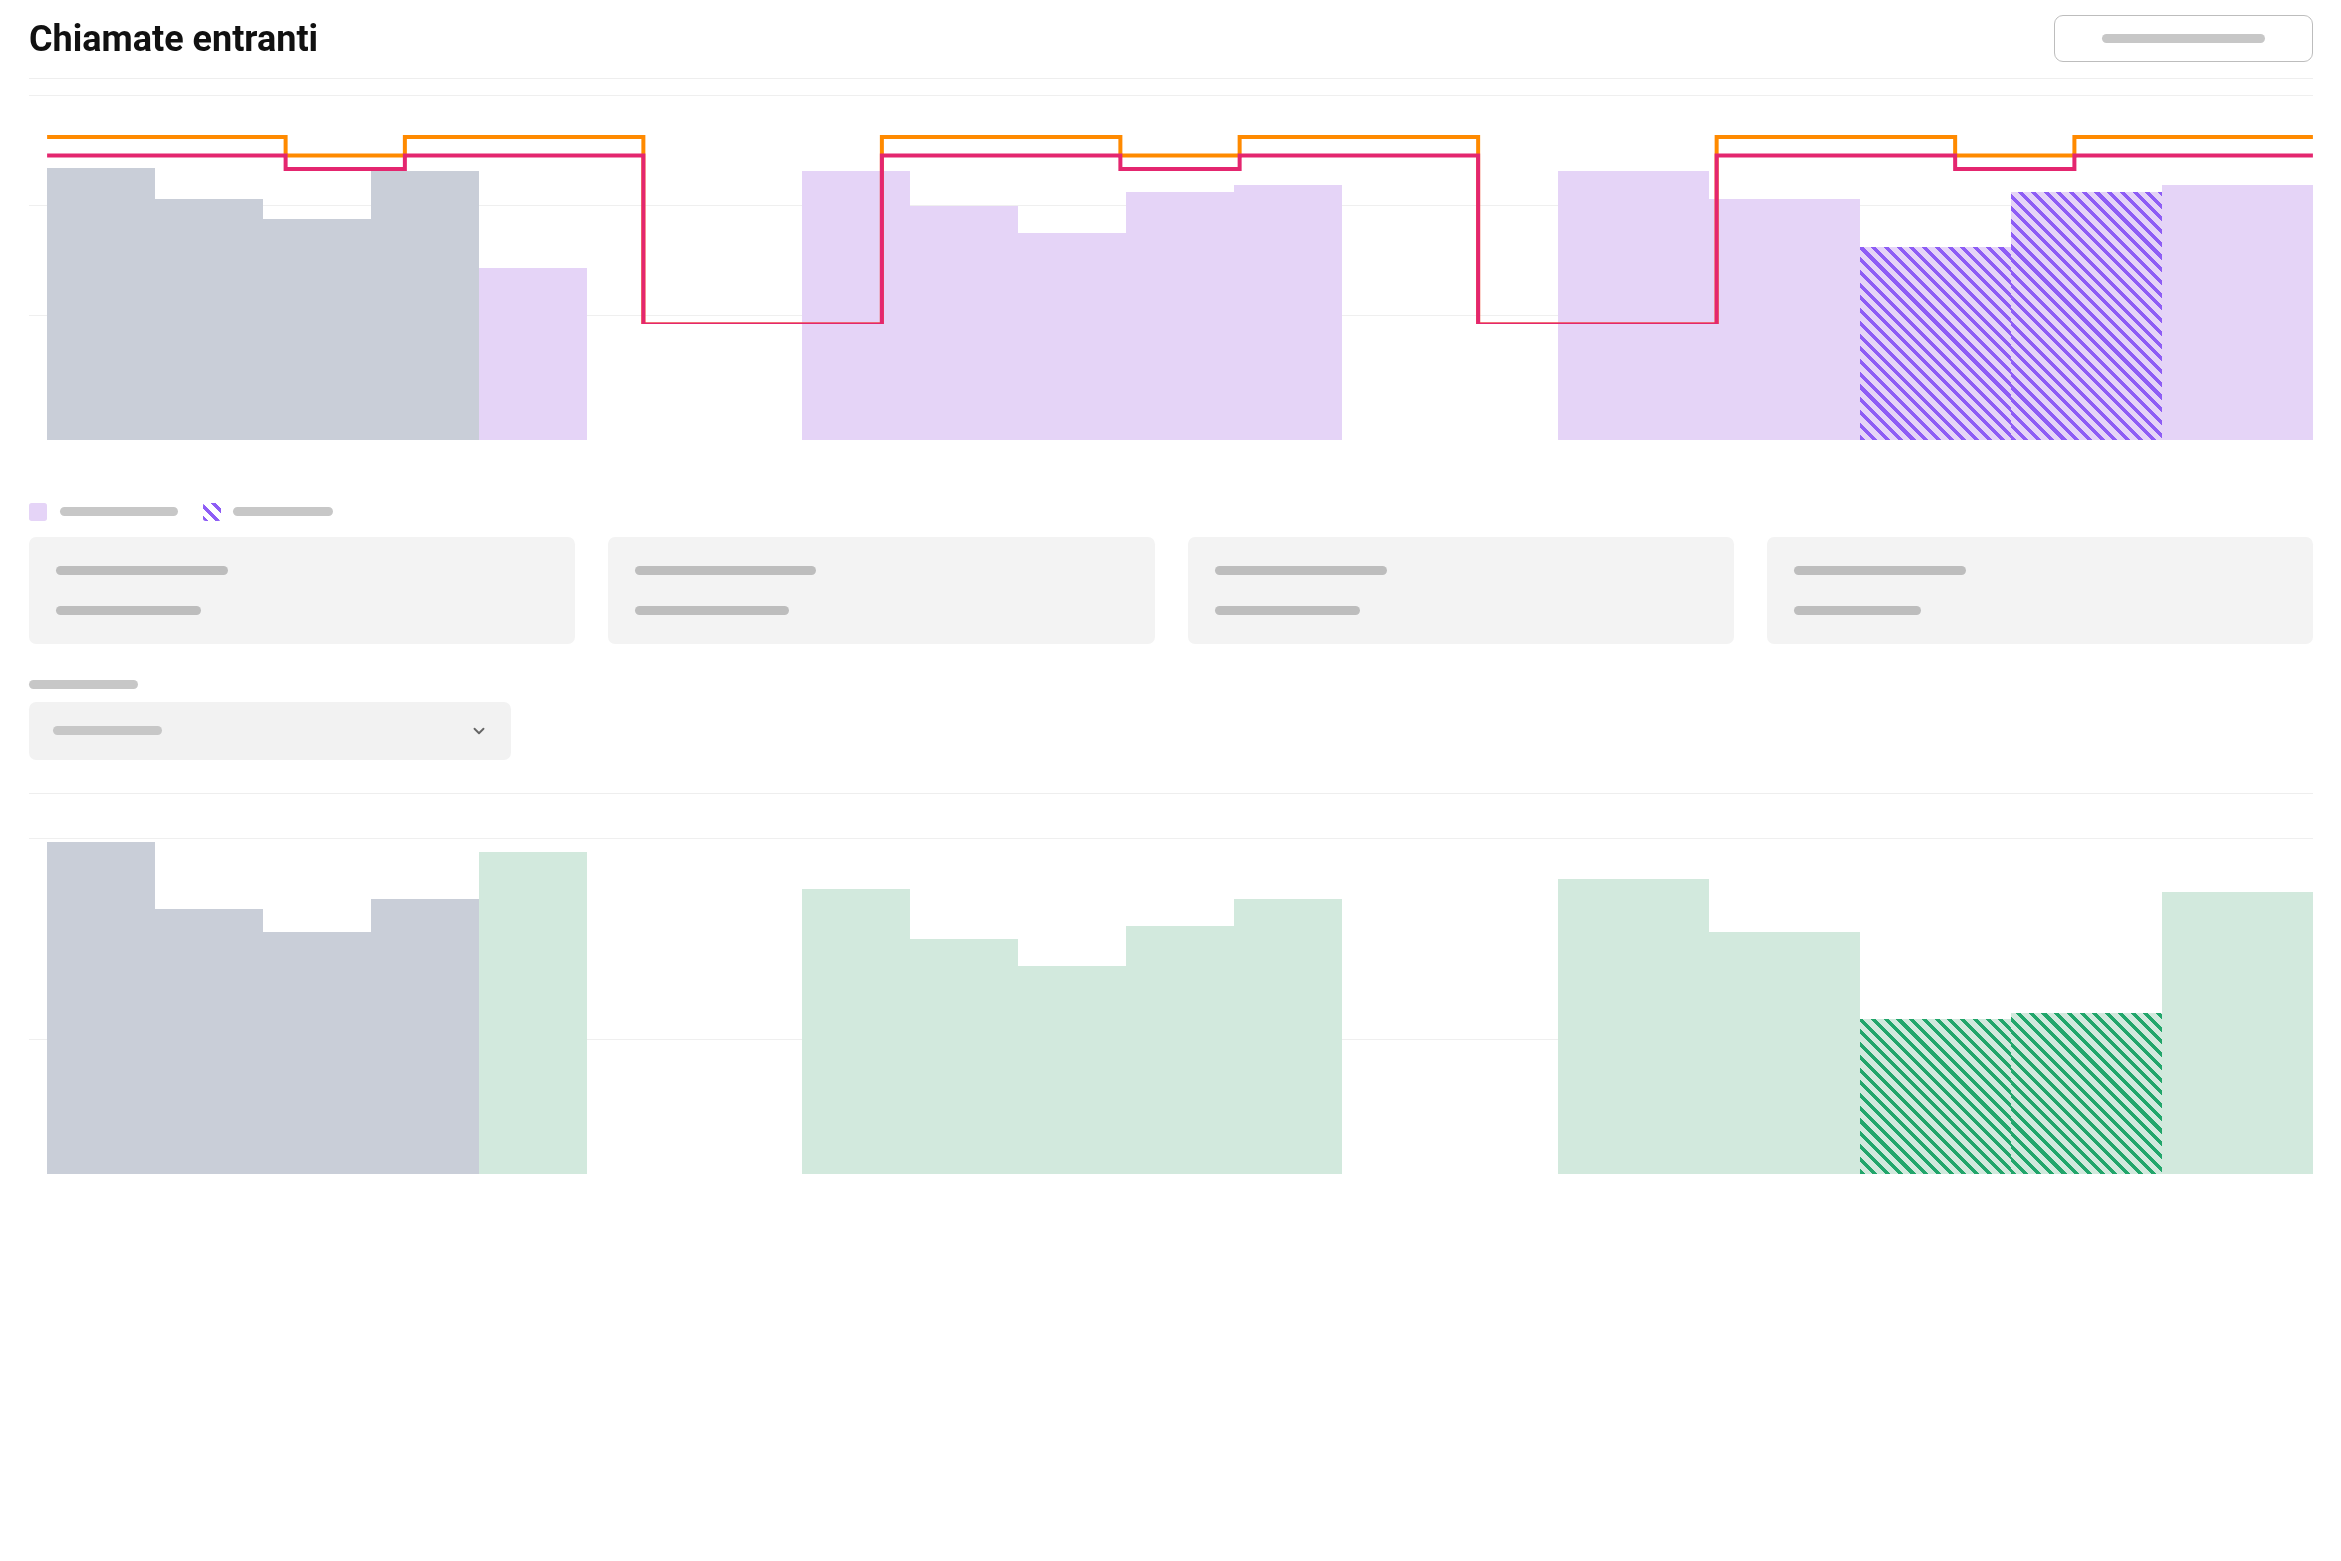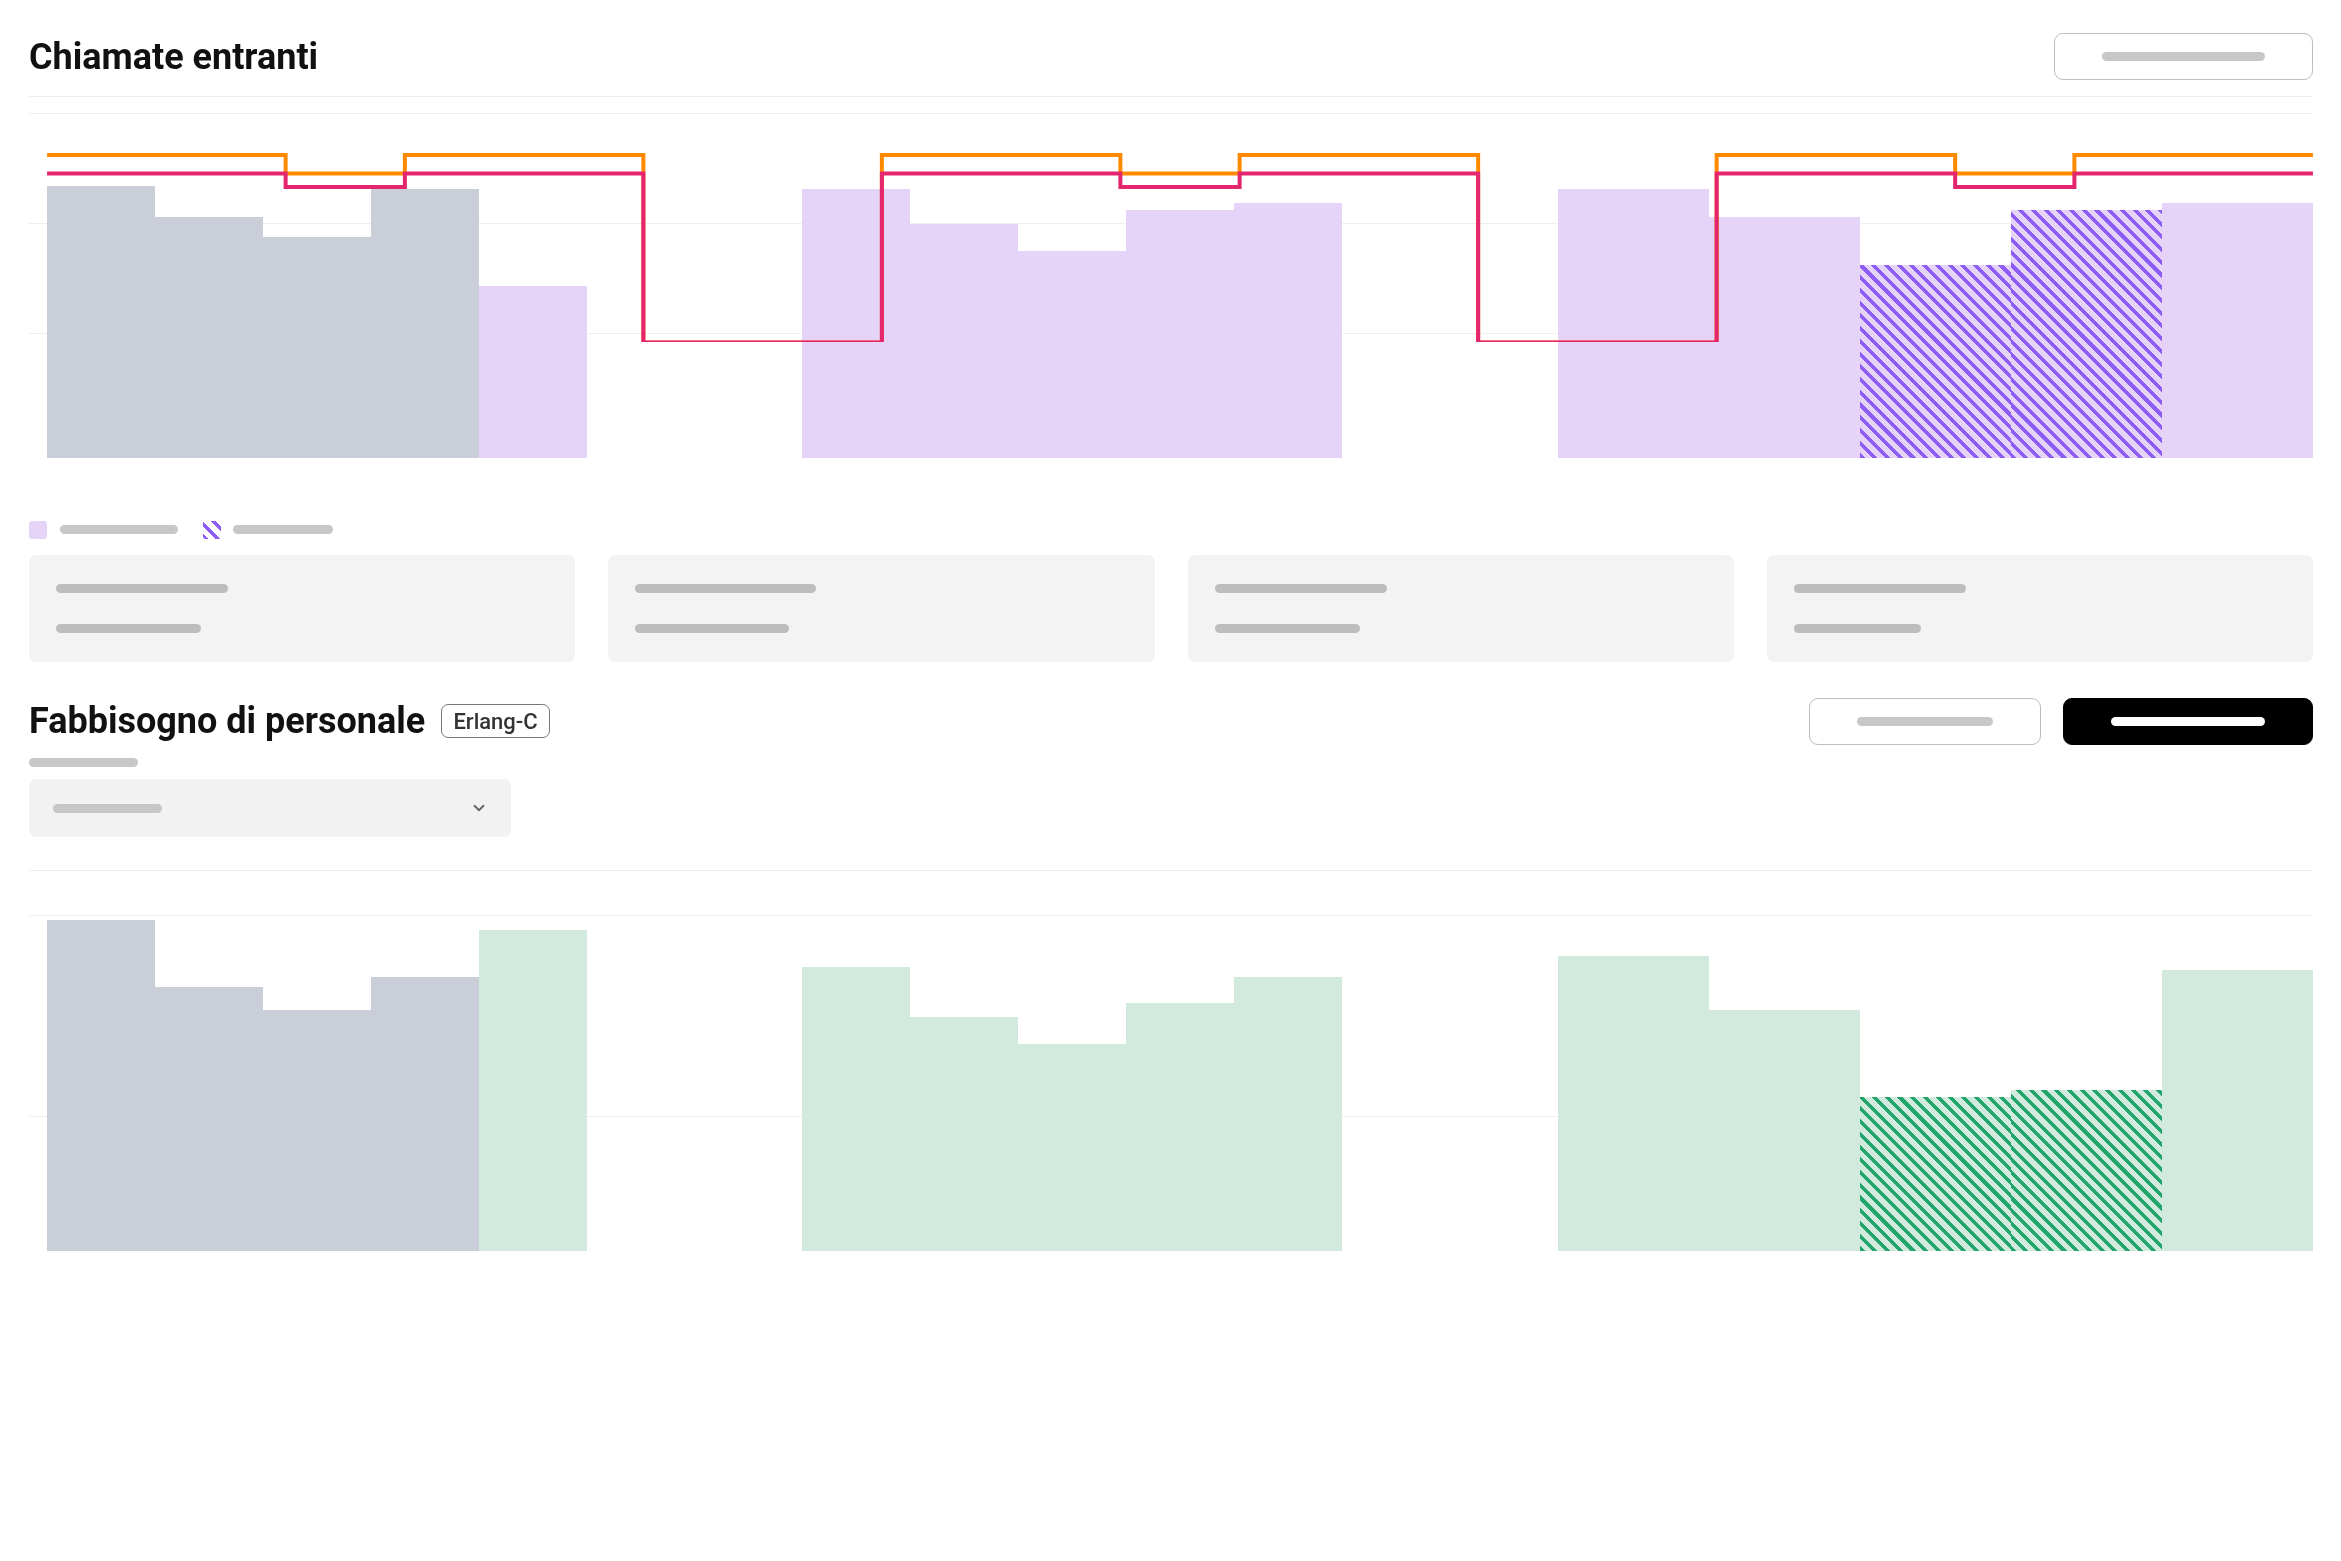--- a/index.html
+++ b/index.html
@@ -1,16 +1,16 @@
 <!DOCTYPE html>
 <html style="font-size:14.5px"><head>
 <meta charset="utf-8">
 <style>
   html,body{margin:0;padding:0;font-family:-apple-system,BlinkMacSystemFont,"Segoe UI",Roboto,sans-serif;background:#fff;color:#111}
-  .wrap{width:2342px;height:1561px;box-sizing:border-box;padding:33px 29px}
+  .wrap{width:2342px;height:1561px;box-sizing:border-box;padding:15px 29px}
 
   .section{margin-bottom:36px}
   .sec-head{display:flex;align-items:center;justify-content:space-between;margin-bottom:9px}
   .sec-head-left{display:flex;align-items:center;gap:16.3px}
   .sec-title{font-size:36px;font-weight:700}
   .badge{border:0.9px solid #777;border-radius:7.2px;padding:3.6px 11px;font-size:22px;font-weight:500;color:#333}
   .btn-outline{border:1.8px solid #bdbdbd;border-radius:9px;background:#fff;padding:18px 47px;display:flex;align-items:center;justify-content:center}
   .btn-solid{background:#000;border:1.8px solid #000;border-radius:9px;padding:18px 47px;display:flex;align-items:center;justify-content:center}
   .skel{height:9px;background:#c7c7c7;border-radius:4.5px}
   .skel-dark{height:9px;background:#bdbdbd;border-radius:4.5px}
@@ -135,34 +135,20 @@
         <div class="skel-dark" style="width:145px"></div>
       </div>
       <div class="card">
         <div class="skel-dark" style="width:172px;margin-bottom:31px"></div>
         <div class="skel-dark" style="width:127px"></div>
       </div>
     </div>
   </div>
 
   <div class="section">
-    <div class="sec-head">
-      <div class="sec-head-left">
-        <div class="sec-title">Fabbisogno di personale</div>
-        <div class="badge">Erlang-C</div>
-      </div>
-      <div class="sec2-btns">
-        <div class="btn-outline">
-          <div class="skel" style="width:136px"></div>
-        </div>
-        <div class="btn-solid">
-          <div class="skel-white" style="width:154px"></div>
-        </div>
-      </div>
-    </div>
 
     <div class="sub-label">
       <div class="skel" style="width:109px"></div>
     </div>
     <div class="select">
       <div class="skel" style="width:109px"></div>
       <div class="chev">
         <svg viewBox="0 0 24 24">
             <path d="M6 9l6 6 6-6" fill="none" stroke="#666" stroke-width="2.5" stroke-linecap="round" stroke-linejoin="round"></path>
           </svg>

